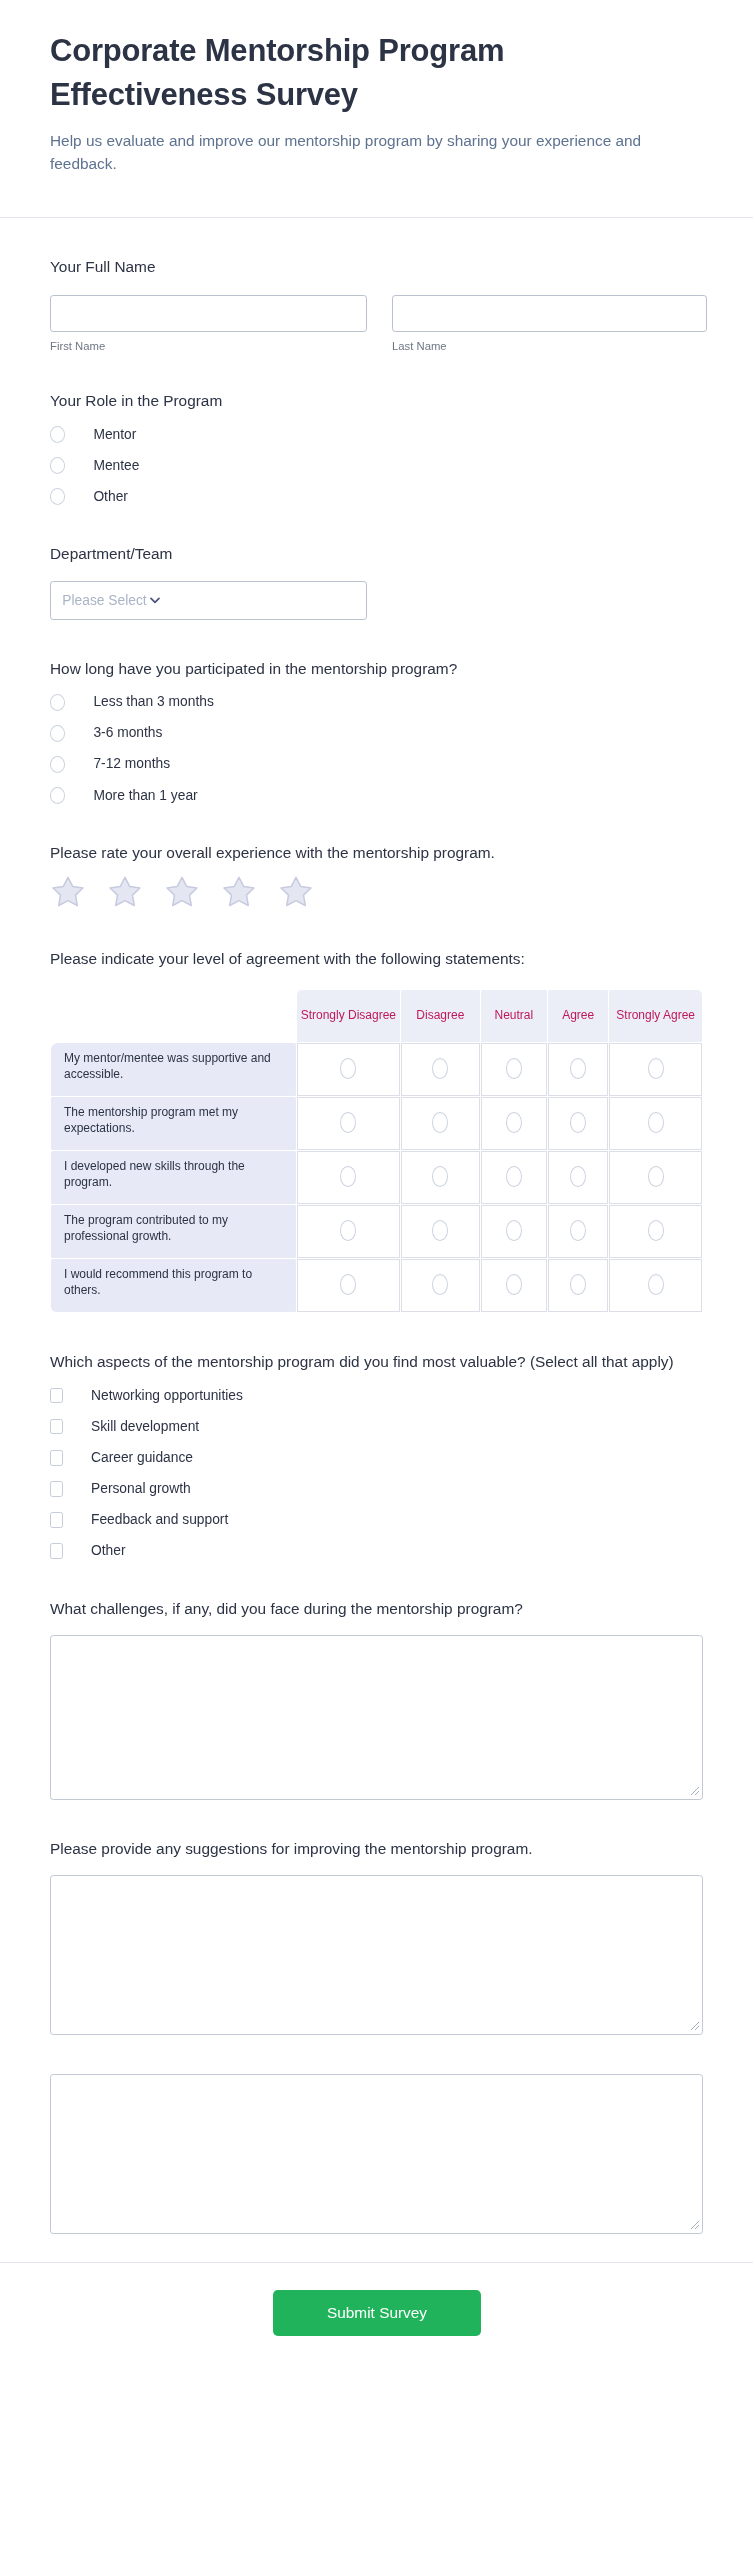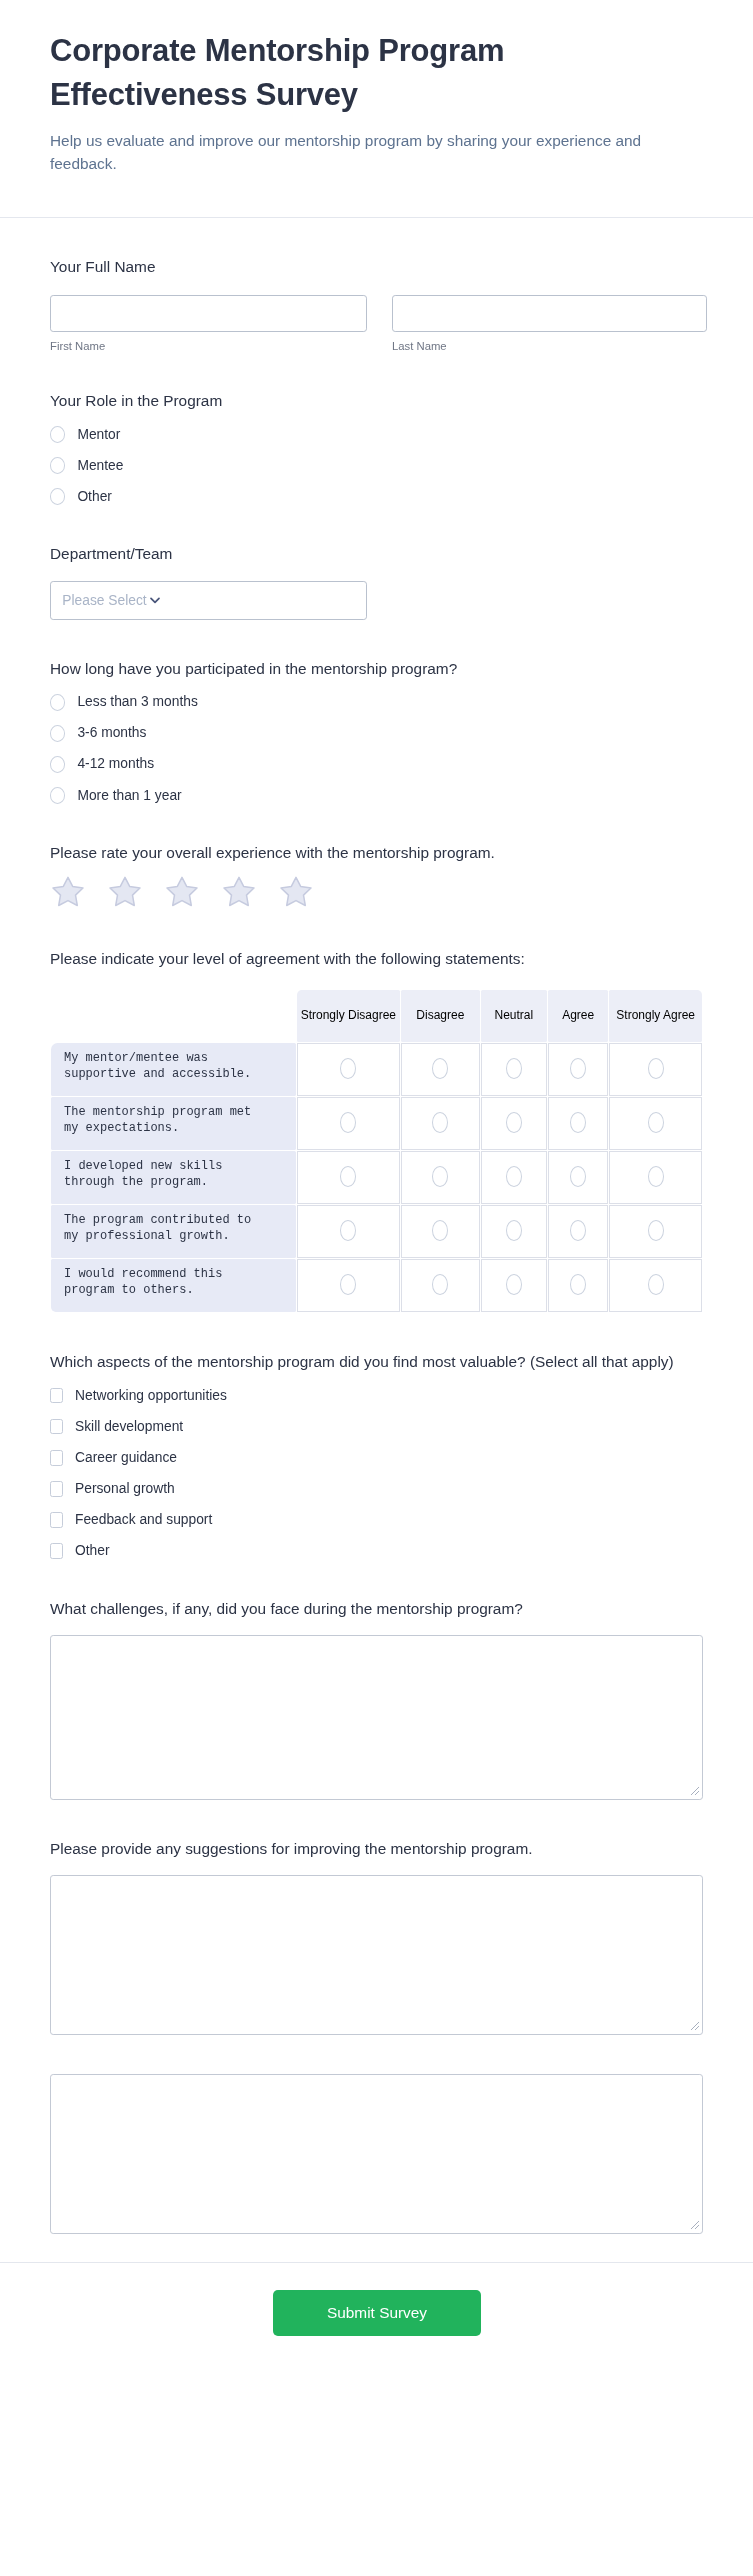--- a/index.html
+++ b/index.html
@@ -31,21 +31,21 @@
     height: 37px; width: 100%; border: 0.8px solid #b9c1ce; border-radius: 3.2px;
     background: #fff; font-size: 13px; padding: 0 9.7px; color: #2c3345; outline: none;
     font-family: inherit;
   }
   .name-row { display: grid; grid-template-columns: 317px 315px; column-gap: 25px; margin-top: 18px; }
   .sublabel { margin-top: 8px; font-size: 11.3px; color: #6f7685; }
   .single-field { width: 317px; margin-top: 16px; }
 
   
   .opt-group { margin-top: 14.6px; display: flex; flex-direction: column; gap: 13.8px; }
-  .opt-row { display: flex; align-items: center; gap: 12px; cursor: pointer; }
+  .opt-row { display: flex; align-items: center; gap: 28px; cursor: pointer; }
   .opt-label { font-size: 13.8px; color: #2c3345; line-height: 1.25; }
   .radio-circle {
     flex: 0 0 auto; width: 15.4px; height: 17px; border-radius: 50%;
     border: 1.6px solid #ccd3df; background: #fff;
   }
   .checkbox-box {
     flex: 0 0 auto; width: 13px; height: 15.4px; border-radius: 2.4px;
     border: 1.6px solid #c6cdda; background: #fff;
   }
 
@@ -70,29 +70,29 @@
     border-collapse: separate; border-spacing: 1.6px;
   }
   .matrix col.c-label { width: 243px; }
   .matrix col.c1 { width: 103px; }
   .matrix col.c2 { width: 78px; }
   .matrix col.c3 { width: 66px; }
   .matrix col.c4 { width: 60px; }
   .matrix col.c5 { width: 92px; }
   .matrix th.corner { background: transparent; border: none; }
   .matrix th.col-head {
-    background: #eceef7; color: #000000; font-size: 12px; font-weight: 500;
+    background: #eceef7; color: #be185d; font-size: 12px; font-weight: 500;
     height: 52px; vertical-align: middle; text-align: center; line-height: 1.3;
     padding: 4.9px 3.2px; border-radius: 1.6px;
   }
   .matrix th.col-head:nth-child(2) { border-top-left-radius: 4.9px; }
   .matrix th.col-head:last-child { border-top-right-radius: 4.9px; }
   .matrix td.row-head {
     background: #e7eaf6; color: #2c3345; font-size: 12px; line-height: 1.35;
-    padding: 0 23px 8px 13px; vertical-align: middle; border-radius: 1.6px; font-family: Liberation Mono, monospace;
+    padding: 0 23px 8px 13px; vertical-align: middle; border-radius: 1.6px;
   }
   .matrix tbody tr:first-child td.row-head { border-top-left-radius: 6.5px; }
   .matrix tbody tr:last-child td.row-head { border-bottom-left-radius: 4.9px; }
   .matrix td.cell {
     background: #fff; border: 0.8px solid #dcdfe8; height: 53px;
     text-align: center; vertical-align: middle;
   }
   .matrix-radio {
     display: inline-block; width: 16px; height: 21px; border-radius: 50%;
     border: 1.6px solid #ccd3df; background: #fff; cursor: pointer;
@@ -188,21 +188,21 @@
           <span class="opt-label">Less than 3 months</span>
         </label>
 
         <label class="opt-row">
           <span class="radio-circle"></span>
           <span class="opt-label">3-6 months</span>
         </label>
 
         <label class="opt-row">
           <span class="radio-circle"></span>
-          <span class="opt-label">4-12 months</span>
+          <span class="opt-label">7-12 months</span>
         </label>
 
         <label class="opt-row">
           <span class="radio-circle"></span>
           <span class="opt-label">More than 1 year</span>
         </label>
       </div>
   </section>
 
   <section class="q">

